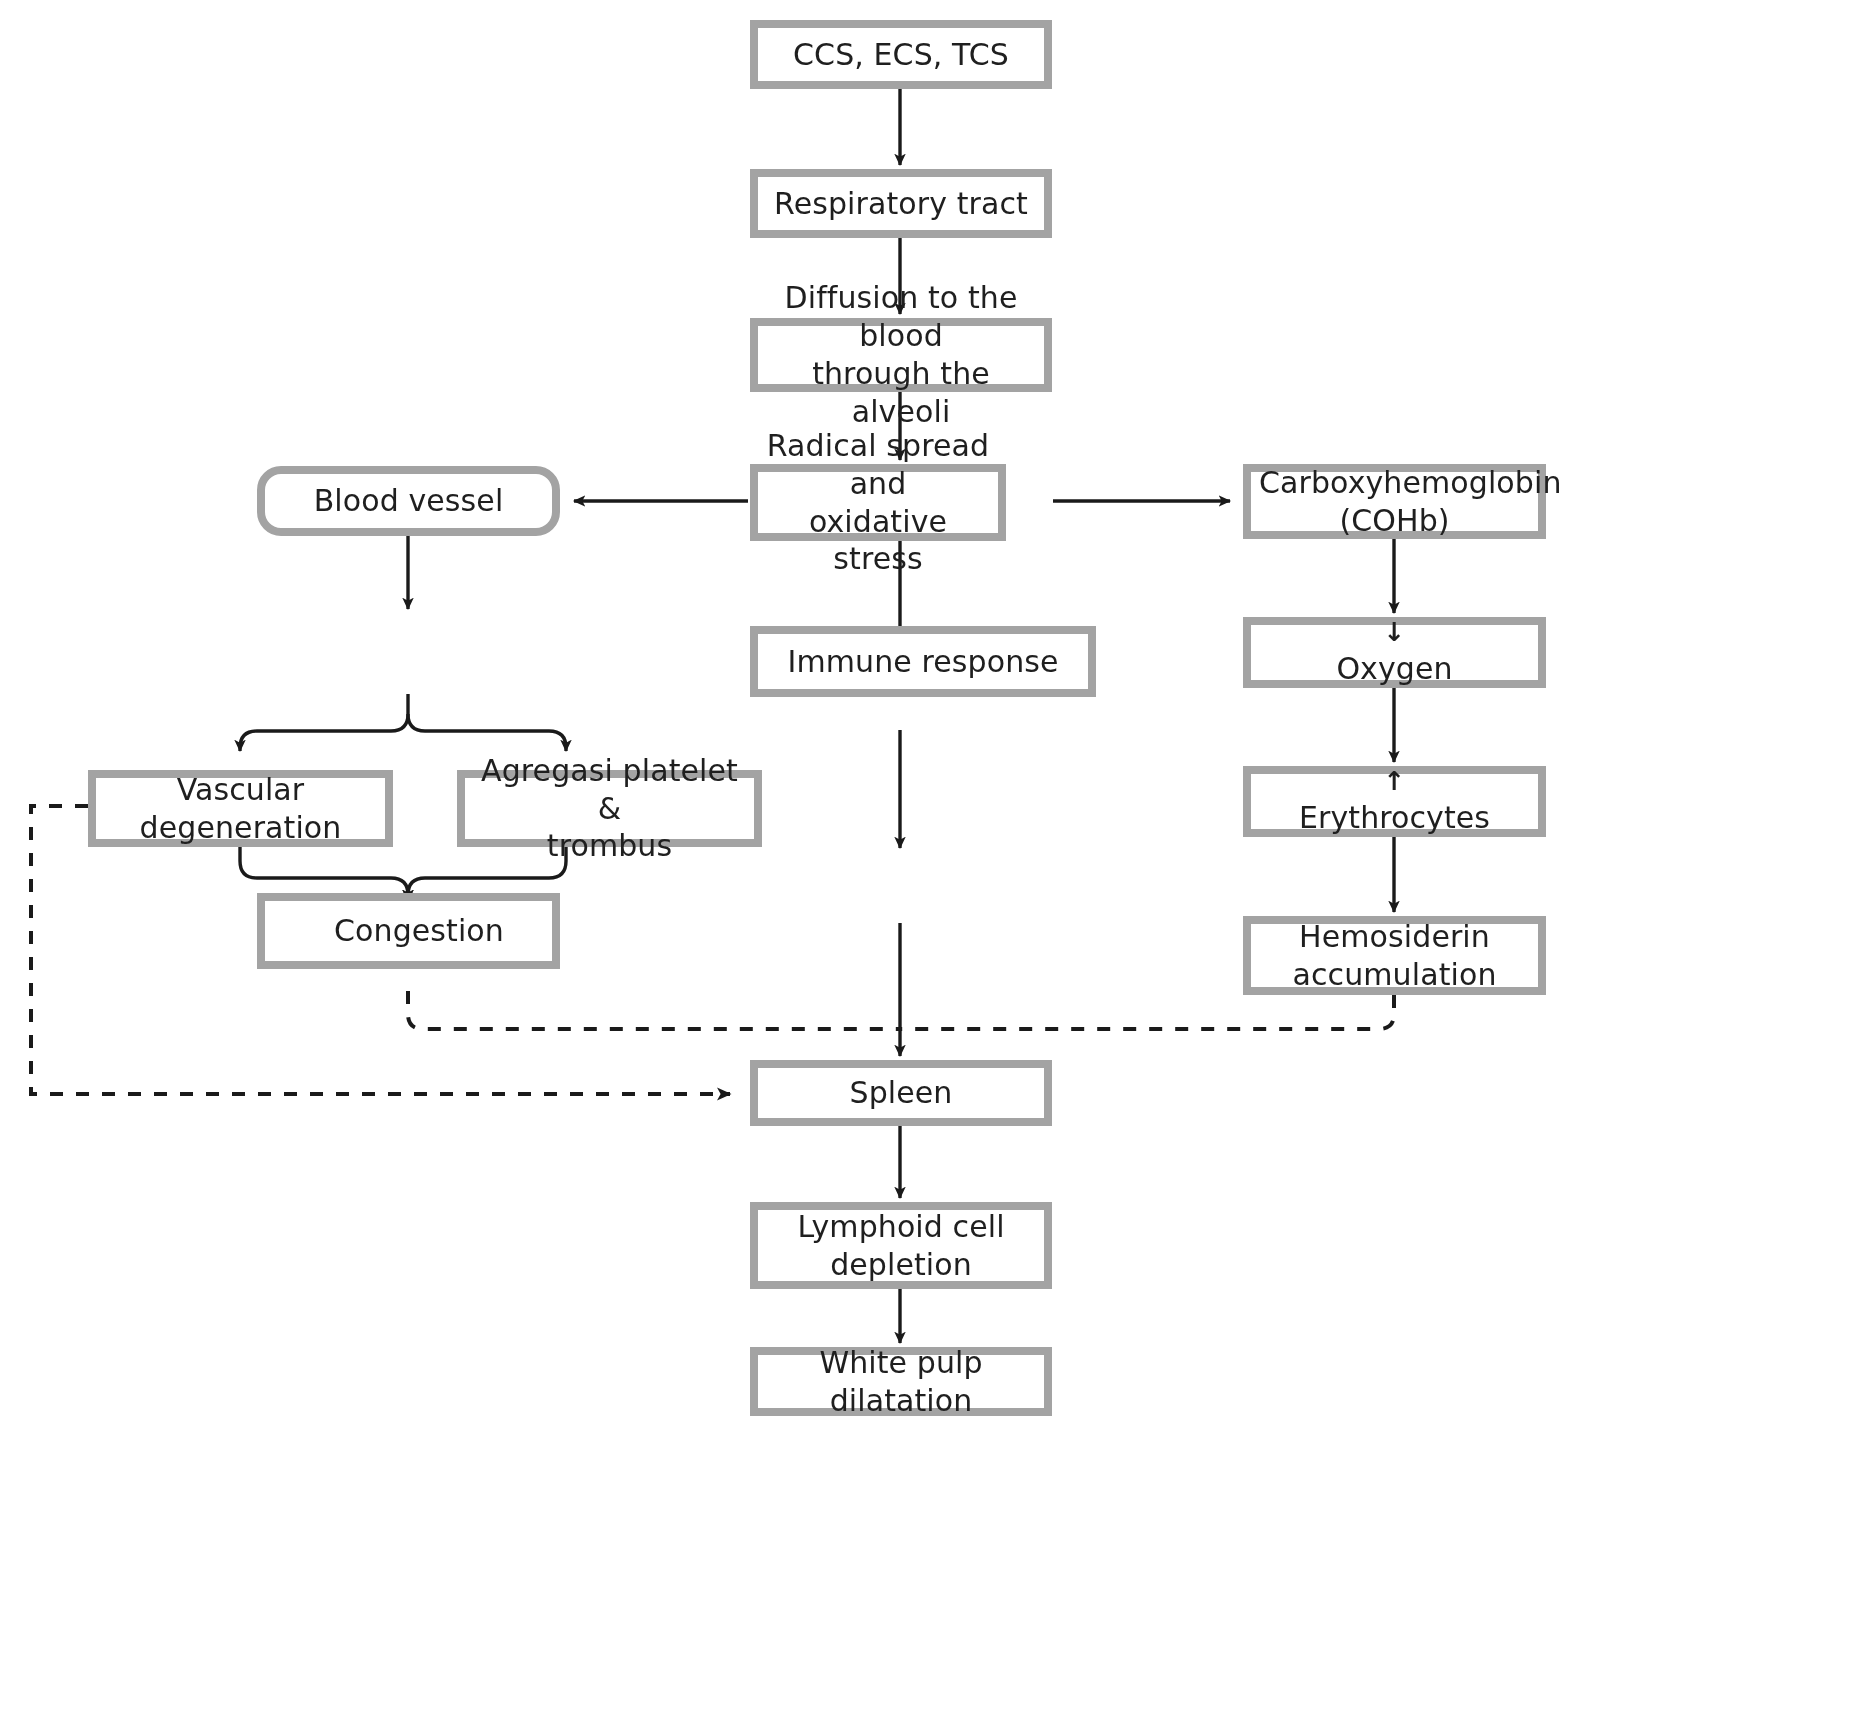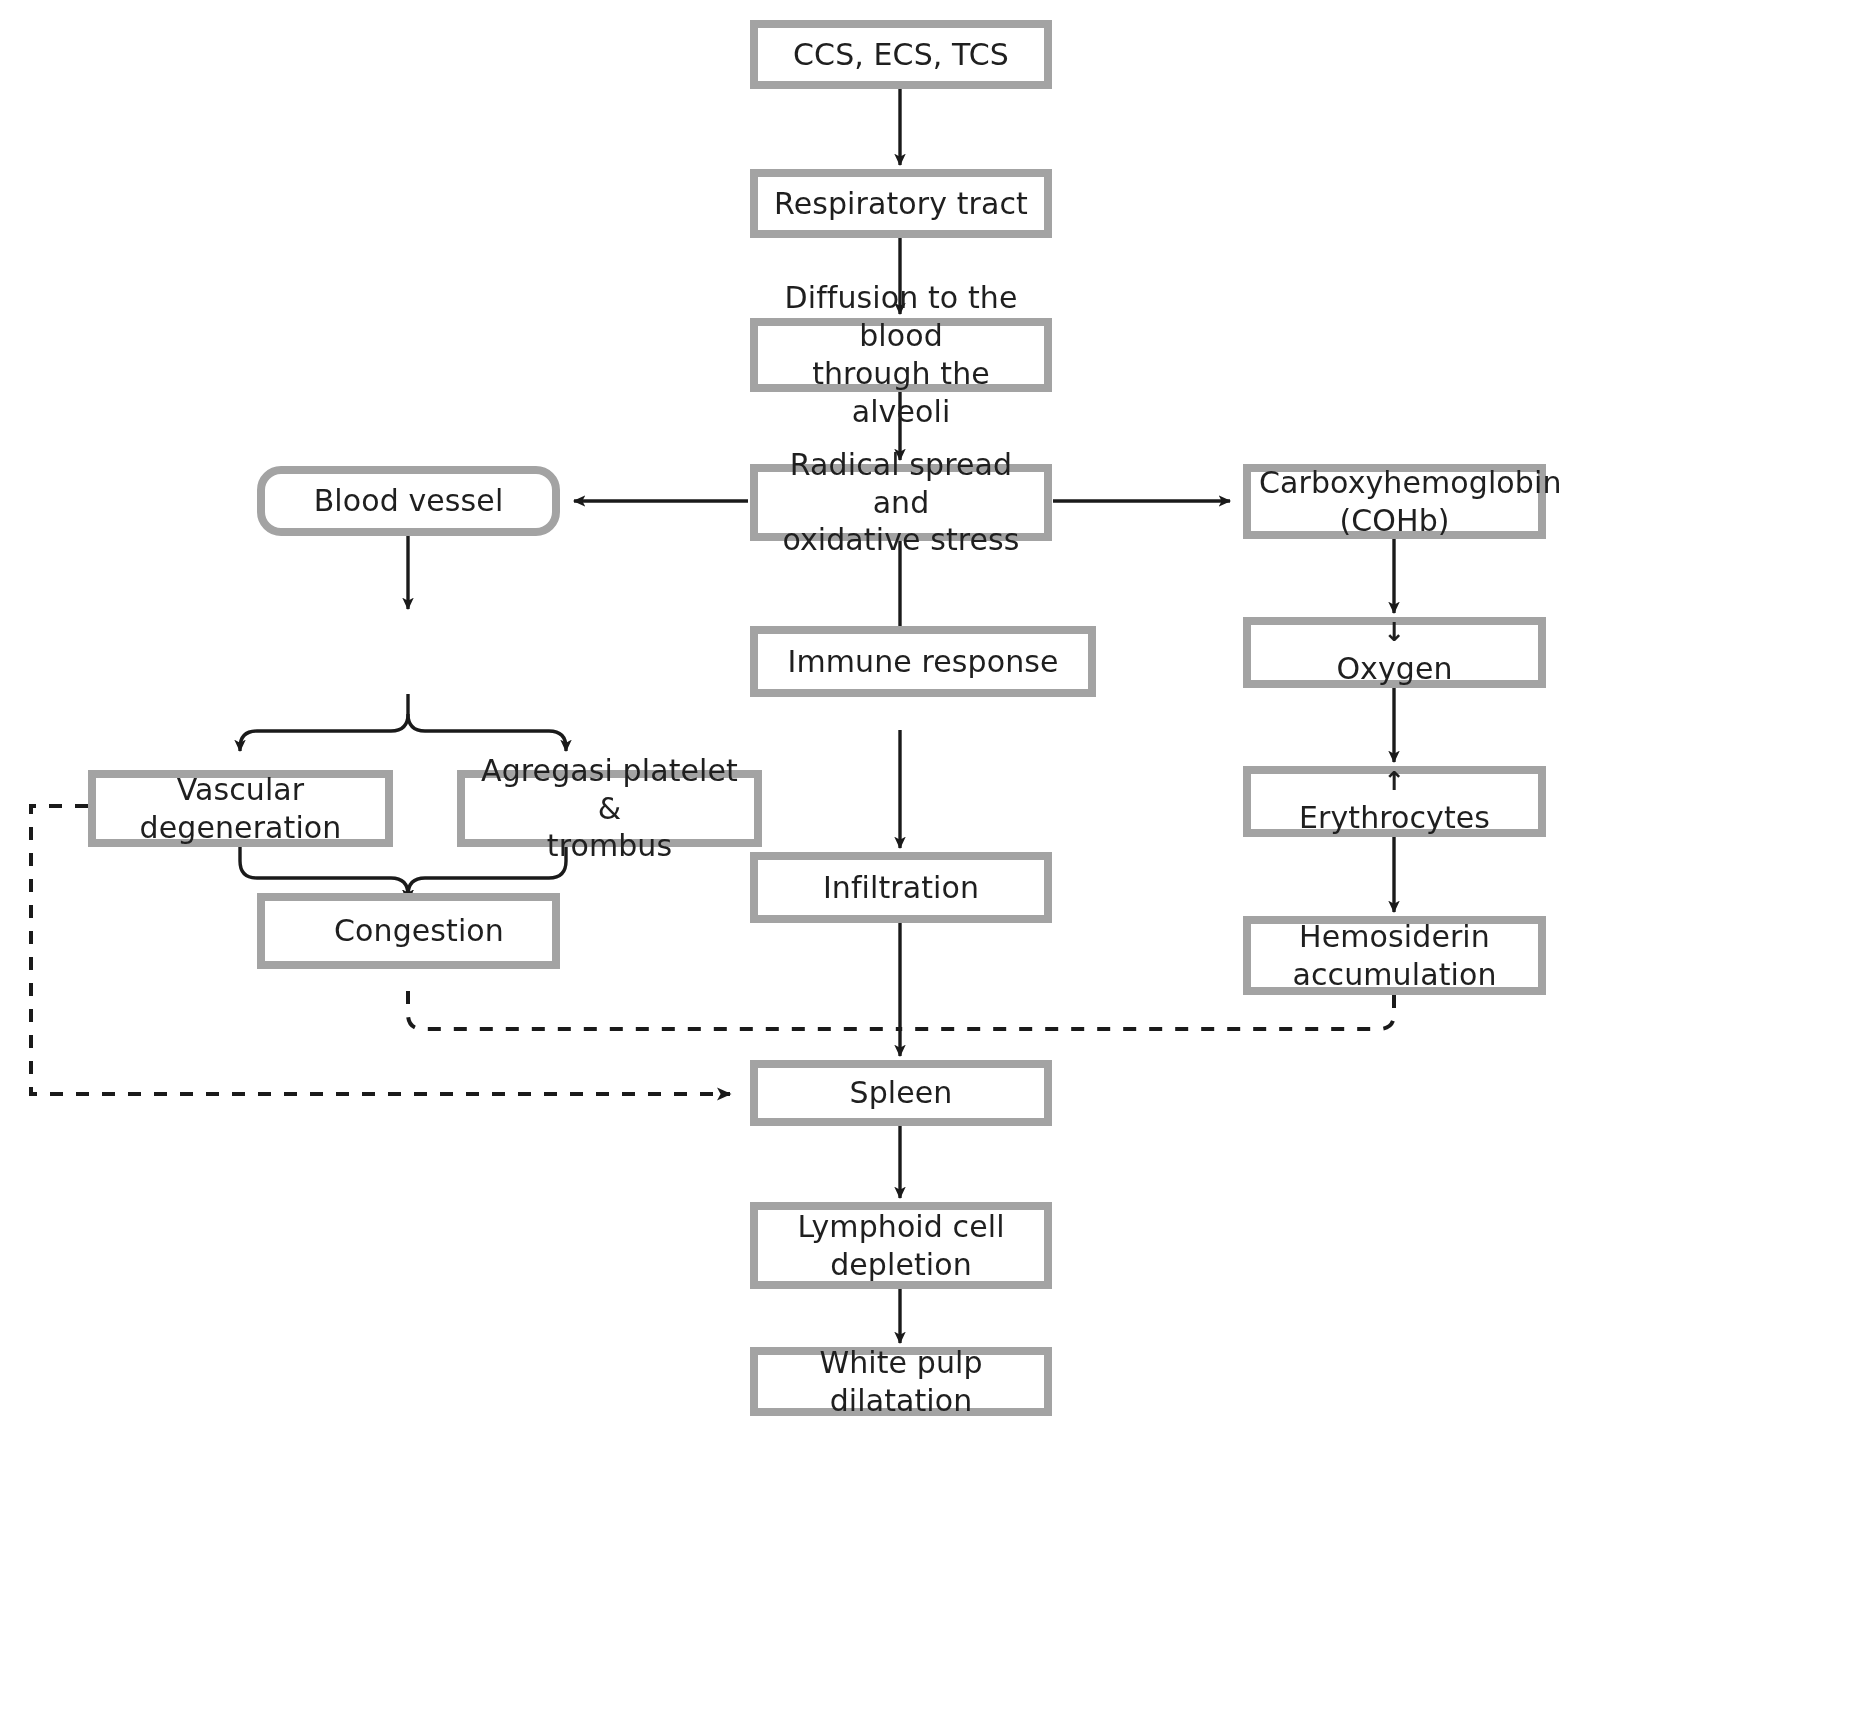--- a/index.html
+++ b/index.html
@@ -121,21 +121,21 @@
   </div>
 
   <div class="node" style="left:750px; top:169px; width:302px; height:69px;">
     <span>Respiratory tract</span>
   </div>
 
   <div class="node" style="left:750px; top:318px; width:302px; height:74px;">
     <span>Diffusion to the blood<br>through the alveoli</span>
   </div>
 
-  <div class="node" style="left:750px; top:464px; width:302px; height:77px;">
+  <div class="node" style="left:750px; top:464px; width:256px; height:77px;">
     <span>Radical spread and<br>oxidative stress</span>
   </div>
 
   <div class="node" style="left:257px; top:466px; width:303px; height:70px;border-radius:24px;">
     <span>Blood vessel</span>
   </div>
 
 
   <div class="node" style="left:88px; top:770px; width:305px; height:77px;">
     <span>Vascular degeneration</span>
@@ -146,23 +146,20 @@
   </div>
 
   <div class="node" style="left:257px; top:893px; width:303px; height:76px;padding-left:29px;">
     <span>Congestion</span>
   </div>
 
   <div class="node" style="left:750px; top:626px; width:346px; height:71px;">
     <span>Immune response</span>
   </div>
 
-  <div class="node" style="left:750px; top:852px; width:302px; height:71px;">
-    <span>Infiltration</span>
-  </div>
 
   <div class="node" style="left:1243px; top:464px; width:303px; height:75px;">
     <span>Carboxyhemoglobin<br>(COHb)</span>
   </div>
 
   <div class="node" style="left:1243px; top:617px; width:303px; height:71px;">
     <span><span class="arrowglyph">↓</span> <span style="display:inline;">Oxygen</span></span>
   </div>
 
   <div class="node" style="left:1243px; top:766px; width:303px; height:71px;">

